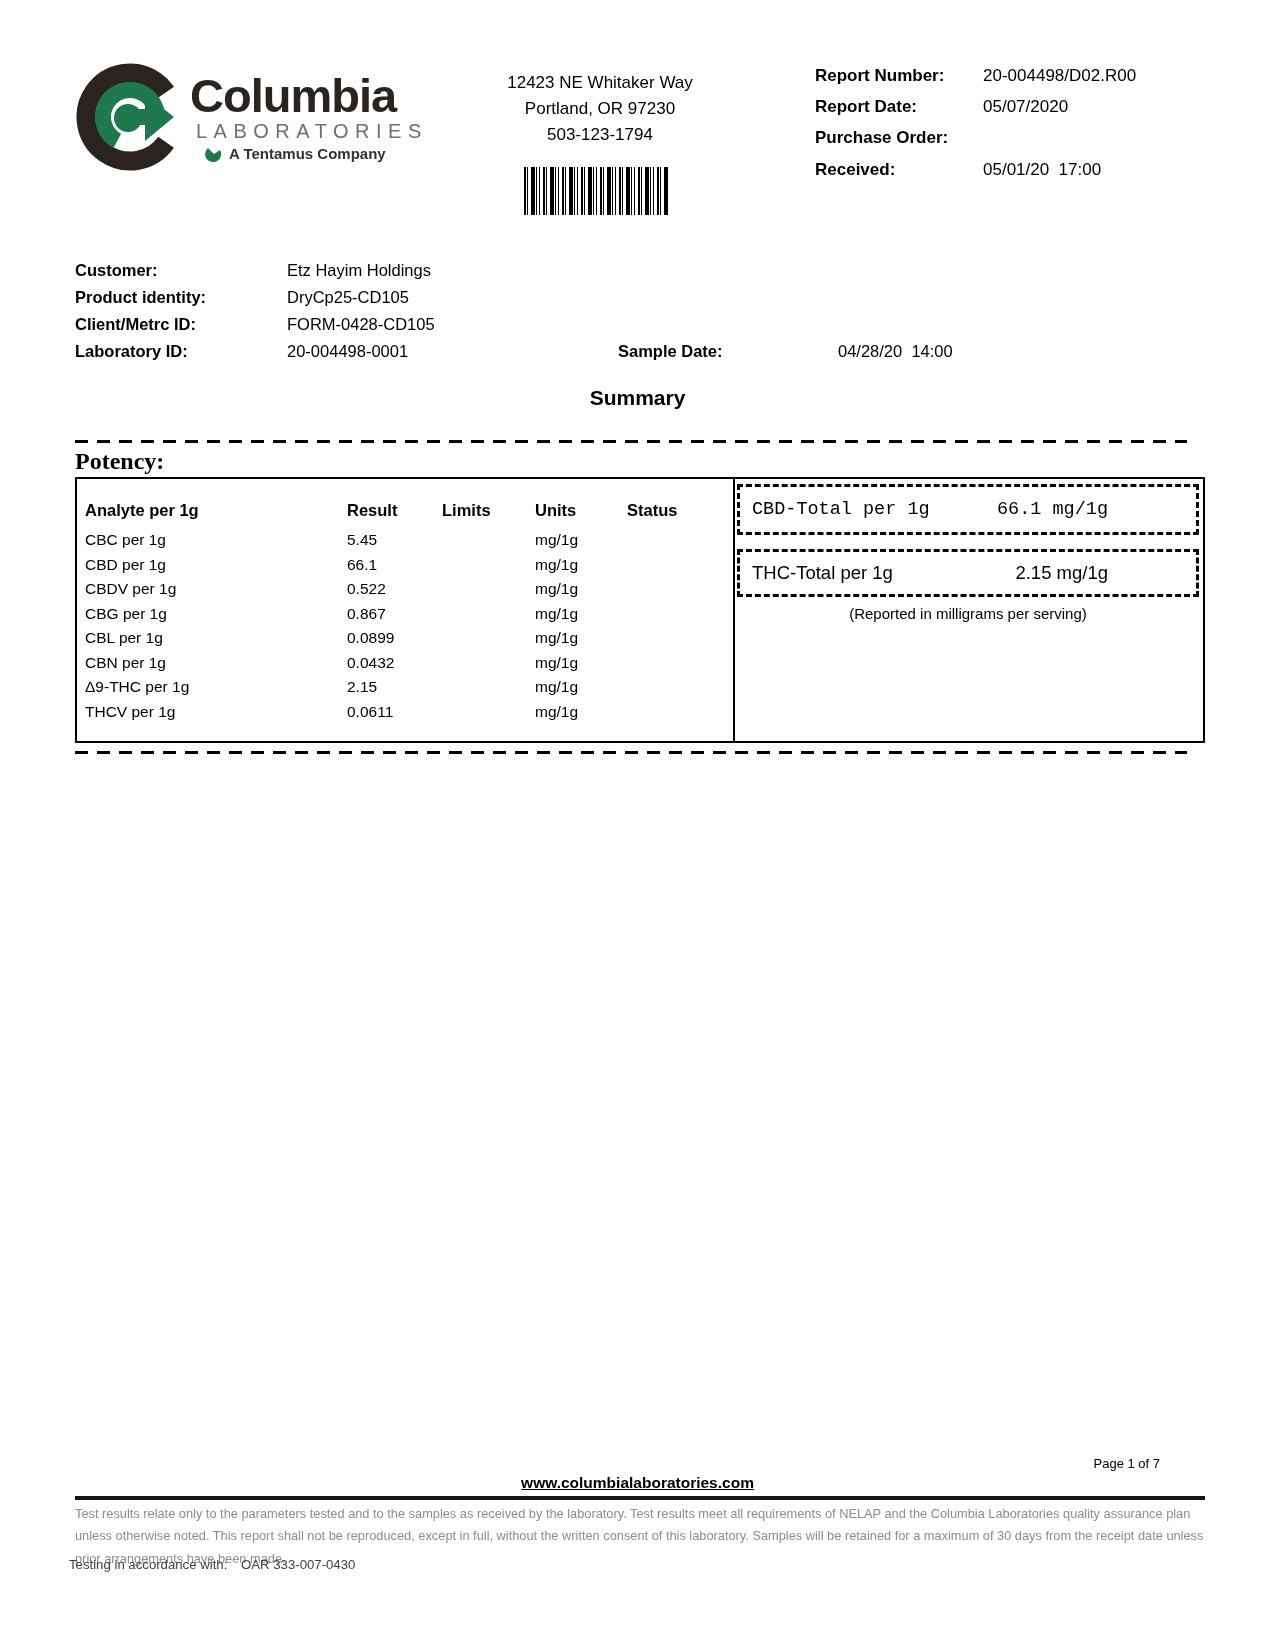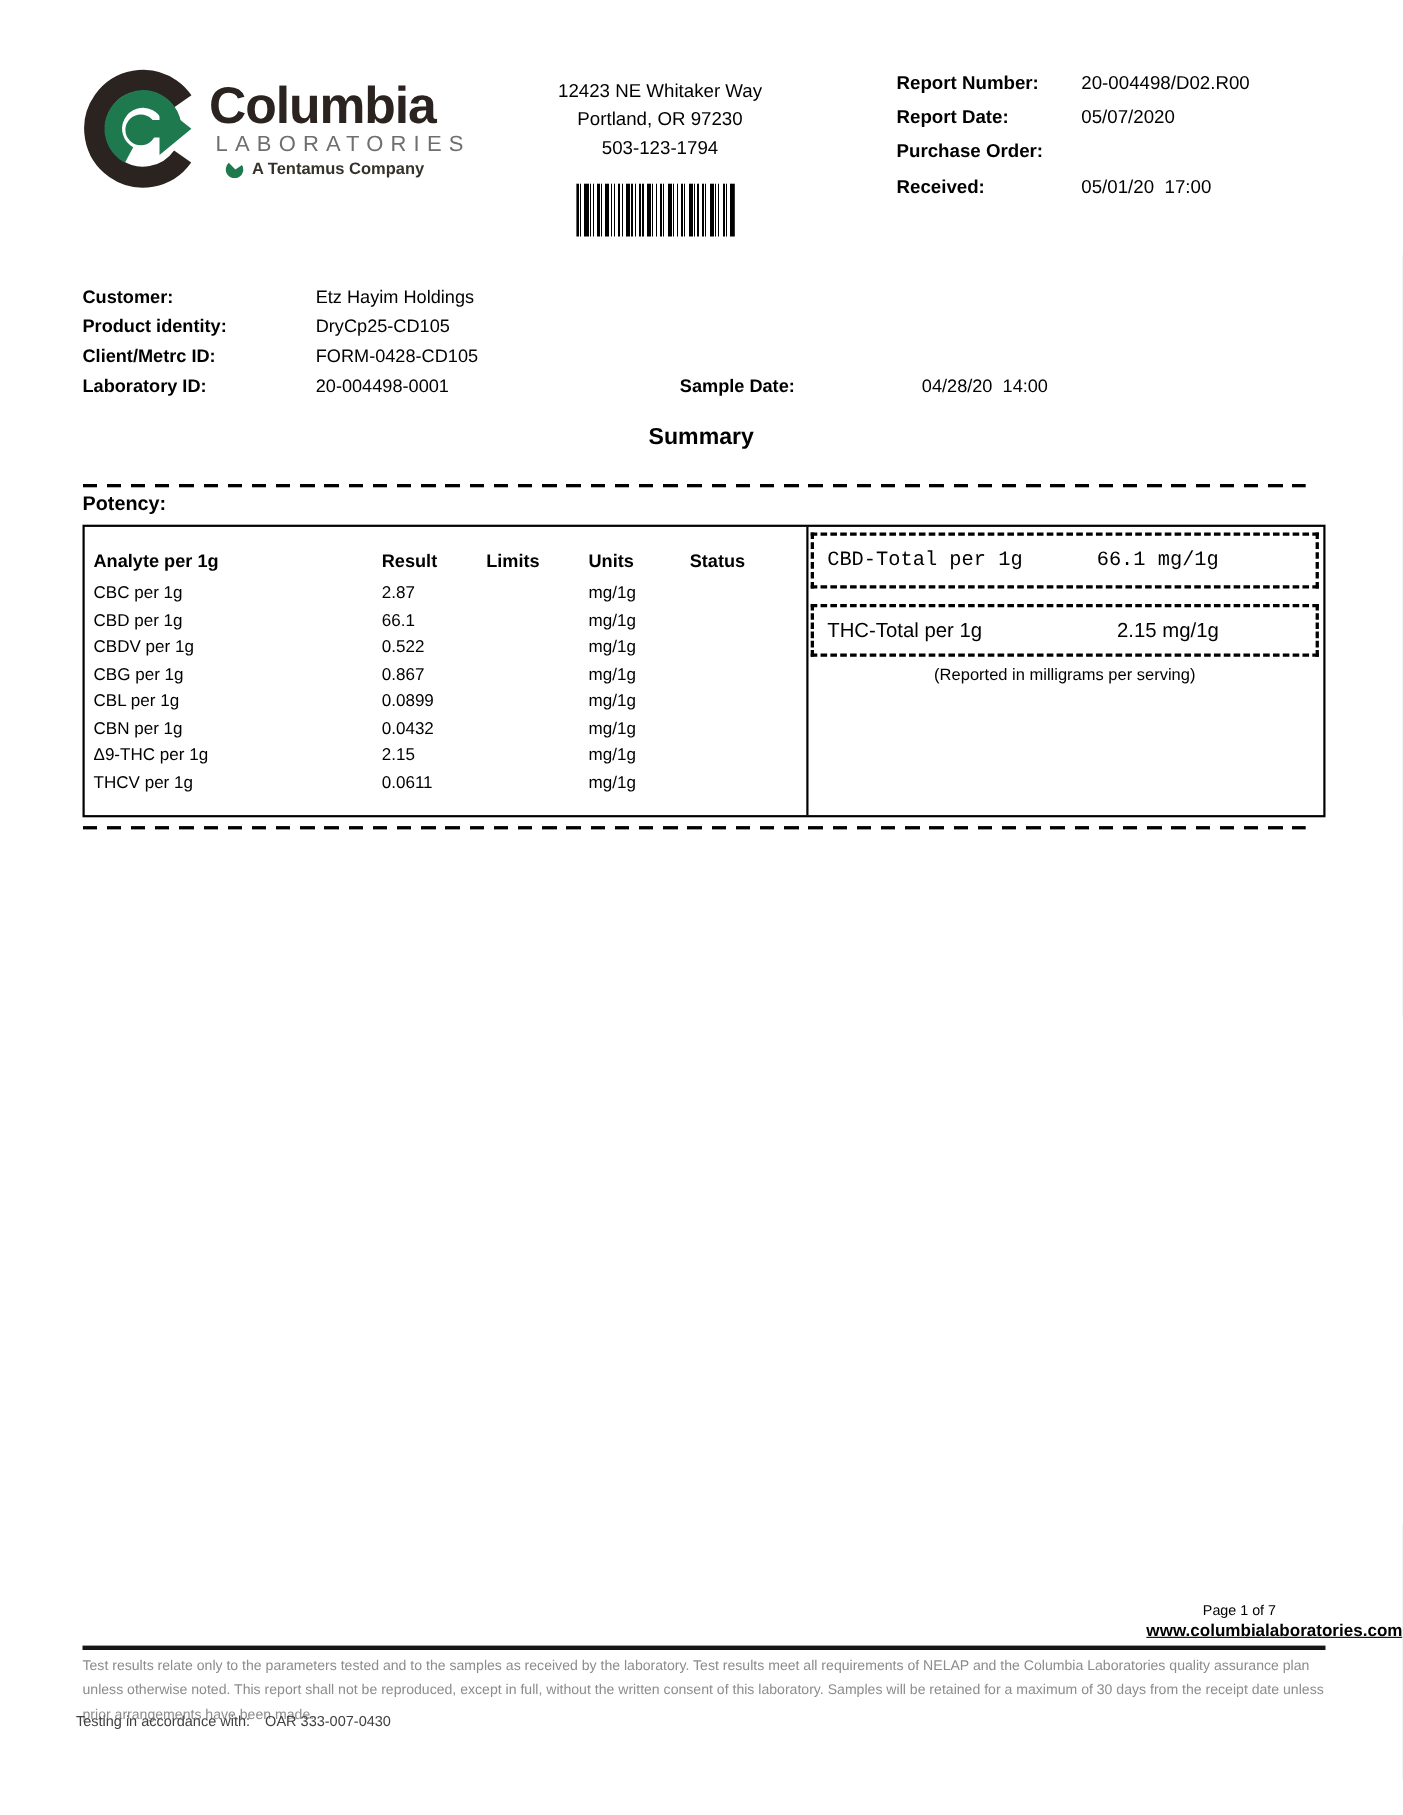--- a/index.html
+++ b/index.html
@@ -35,41 +35,41 @@
   .sample-date { left:618px; top:342px; display:flex; font-size:16.5px; }
   .sample-date .lbl { font-weight:bold; width:220px; }
   .sample-date .val { white-space:pre; }
 
   
   .summary-title { left:0; top:386px; width:100%; text-align:center; font-size:21px; font-weight:bold; }
   .dashed-rule { height:3px;
     background:repeating-linear-gradient(90deg,#000 0 13px,transparent 13px 22px); }
   .rule1 { left:75px; top:440px; width:1112px; }
   .rule2 { left:75px; top:751px; width:1112px; }
-  .potency-label { left:75px; top:448px; font-size:18px; font-weight:bold; }
+  .potency-label { left:75px; top:448px; font-size:24px; font-weight:bold;font-family:Liberation Serif, serif; }
 
   .potency-box { left:75px; top:477px; width:1130px; height:266px; border:2px solid #000; }
   .pb-divider { left:656px; top:0; width:2px; height:100%; background:#000; }
 
   .pt-header { top:22px; font-size:16.5px; font-weight:bold; }
   .pt-row { font-size:15.5px; }
   .col-analyte { left:8px; }  .col-result { left:270px; }
   .col-limits { left:365px; } .col-units { left:458px; } .col-status { left:550px; }
   .pt-cell { position:absolute; white-space:nowrap; }
 
   .total-box { left:660px; width:462px; border:3px dashed #000;
     display:flex; align-items:center; justify-content:space-between;
     padding:0 88px 0 12px; font-size:18.5px; }
   .total-cbd { top:5px;  height:51px;font-family:Liberation Mono, monospace; }
   .total-thc { top:70px; height:48px; }
   .totals-note { left:658px; top:126px; width:466px; text-align:center; font-size:15px; }
 
   
   .page-num { left:1000px; top:1456px; width:160px; text-align:right; font-size:13px; }
-  .site-url { left:0; top:1474px; width:100%; text-align:right;
+  .site-url { left:0; top:1474px; width:100%; text-align:center;
               font-size:15.5px; font-weight:bold; text-decoration:underline; color:#000; }
   .footer-rule { left:75px; top:1496px; width:1130px; height:4px; background:#161616; }
   .disclaimer { left:75px; top:1503px; width:1137px; font-size:12.8px; line-height:22.4px; color:#8c8c8c; }
   .testing-line { left:69px; top:1557px; font-size:13.2px; color:#404040; display:flex; }
   .testing-line .lbl { width:172px; }
 </style>
 </head>
 <body>
 
 <div class="page">
@@ -146,21 +146,21 @@
 
   <div class="abs potency-box">
 
     <div class="pt-cell pt-header col-analyte">Analyte per 1g</div>
     <div class="pt-cell pt-header col-result">Result</div>
     <div class="pt-cell pt-header col-limits">Limits</div>
     <div class="pt-cell pt-header col-units">Units</div>
     <div class="pt-cell pt-header col-status">Status</div>
 
     <div class="pt-cell pt-row col-analyte" style="top:52px">CBC per 1g</div>
-    <div class="pt-cell pt-row col-result" style="top:52px">2.87</div>
+    <div class="pt-cell pt-row col-result" style="top:52px">5.45</div>
     <div class="pt-cell pt-row col-units" style="top:52px">mg/1g</div>
 
     <div class="pt-cell pt-row col-analyte" style="top:76.5px">CBD per 1g</div>
     <div class="pt-cell pt-row col-result" style="top:76.5px">66.1</div>
     <div class="pt-cell pt-row col-units" style="top:76.5px">mg/1g</div>
 
     <div class="pt-cell pt-row col-analyte" style="top:101px">CBDV per 1g</div>
     <div class="pt-cell pt-row col-result" style="top:101px">0.522</div>
     <div class="pt-cell pt-row col-units" style="top:101px">mg/1g</div>
 

